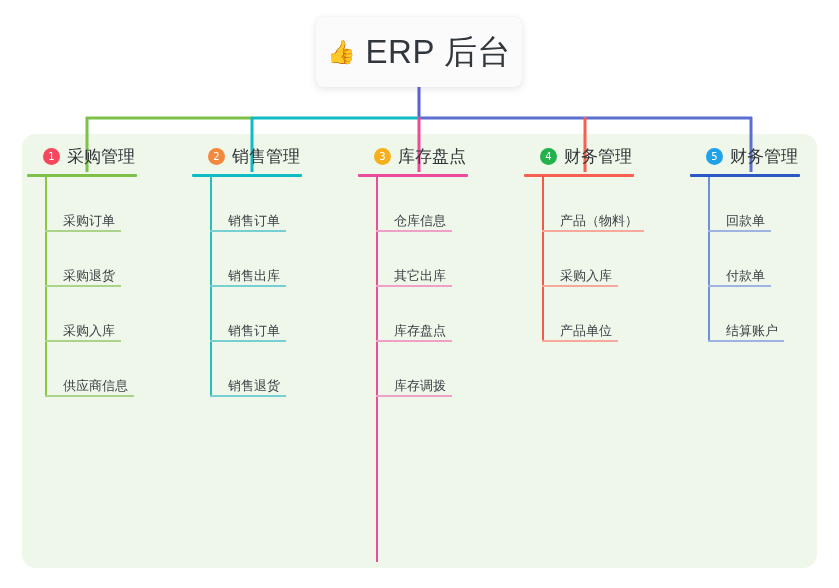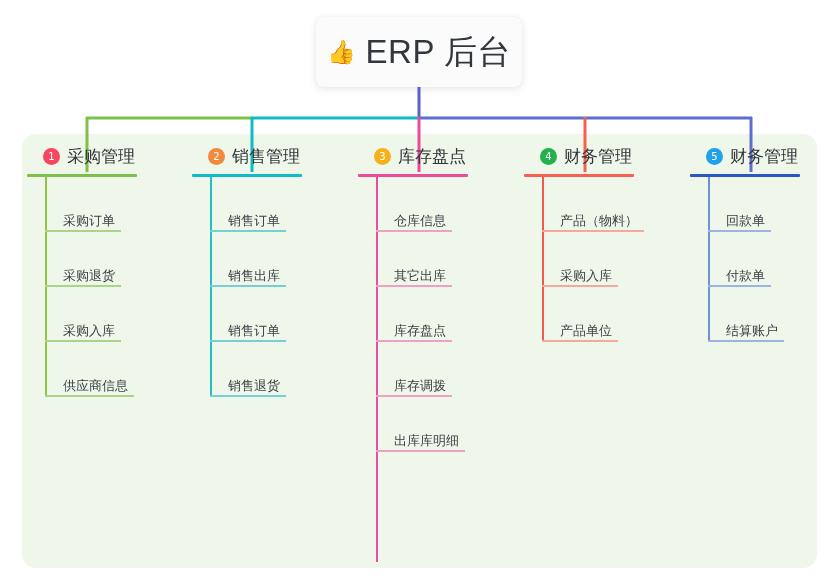--- a/index.html
+++ b/index.html
@@ -227,24 +227,20 @@
       <span class="leaf-rule" style="background: rgb(239, 160, 198); width: 76px;"></span>
     </div>
     <div class="leaf">
       <span class="leaf-label">库存盘点</span>
       <span class="leaf-rule" style="background: rgb(239, 160, 198); width: 76px;"></span>
     </div>
     <div class="leaf">
       <span class="leaf-label">库存调拨</span>
       <span class="leaf-rule" style="background: rgb(239, 160, 198); width: 76px;"></span>
     </div>
-    <div class="leaf">
-      <span class="leaf-label">出库库明细</span>
-      <span class="leaf-rule" style="background: rgb(239, 160, 198); width: 89px;"></span>
-    </div>
   </div>
 </div>
 
 <div class="column" id="col-3" style="left:524px;width:170px;">
   <div class="col-header">
     <span class="badge" style="background: rgb(34, 177, 76);">4</span>
     <span class="col-title">财务管理</span>
   </div>
   <div class="col-rule" style="background: rgb(249, 95, 78); width: 110px;"></div>
   <div class="leaves">

